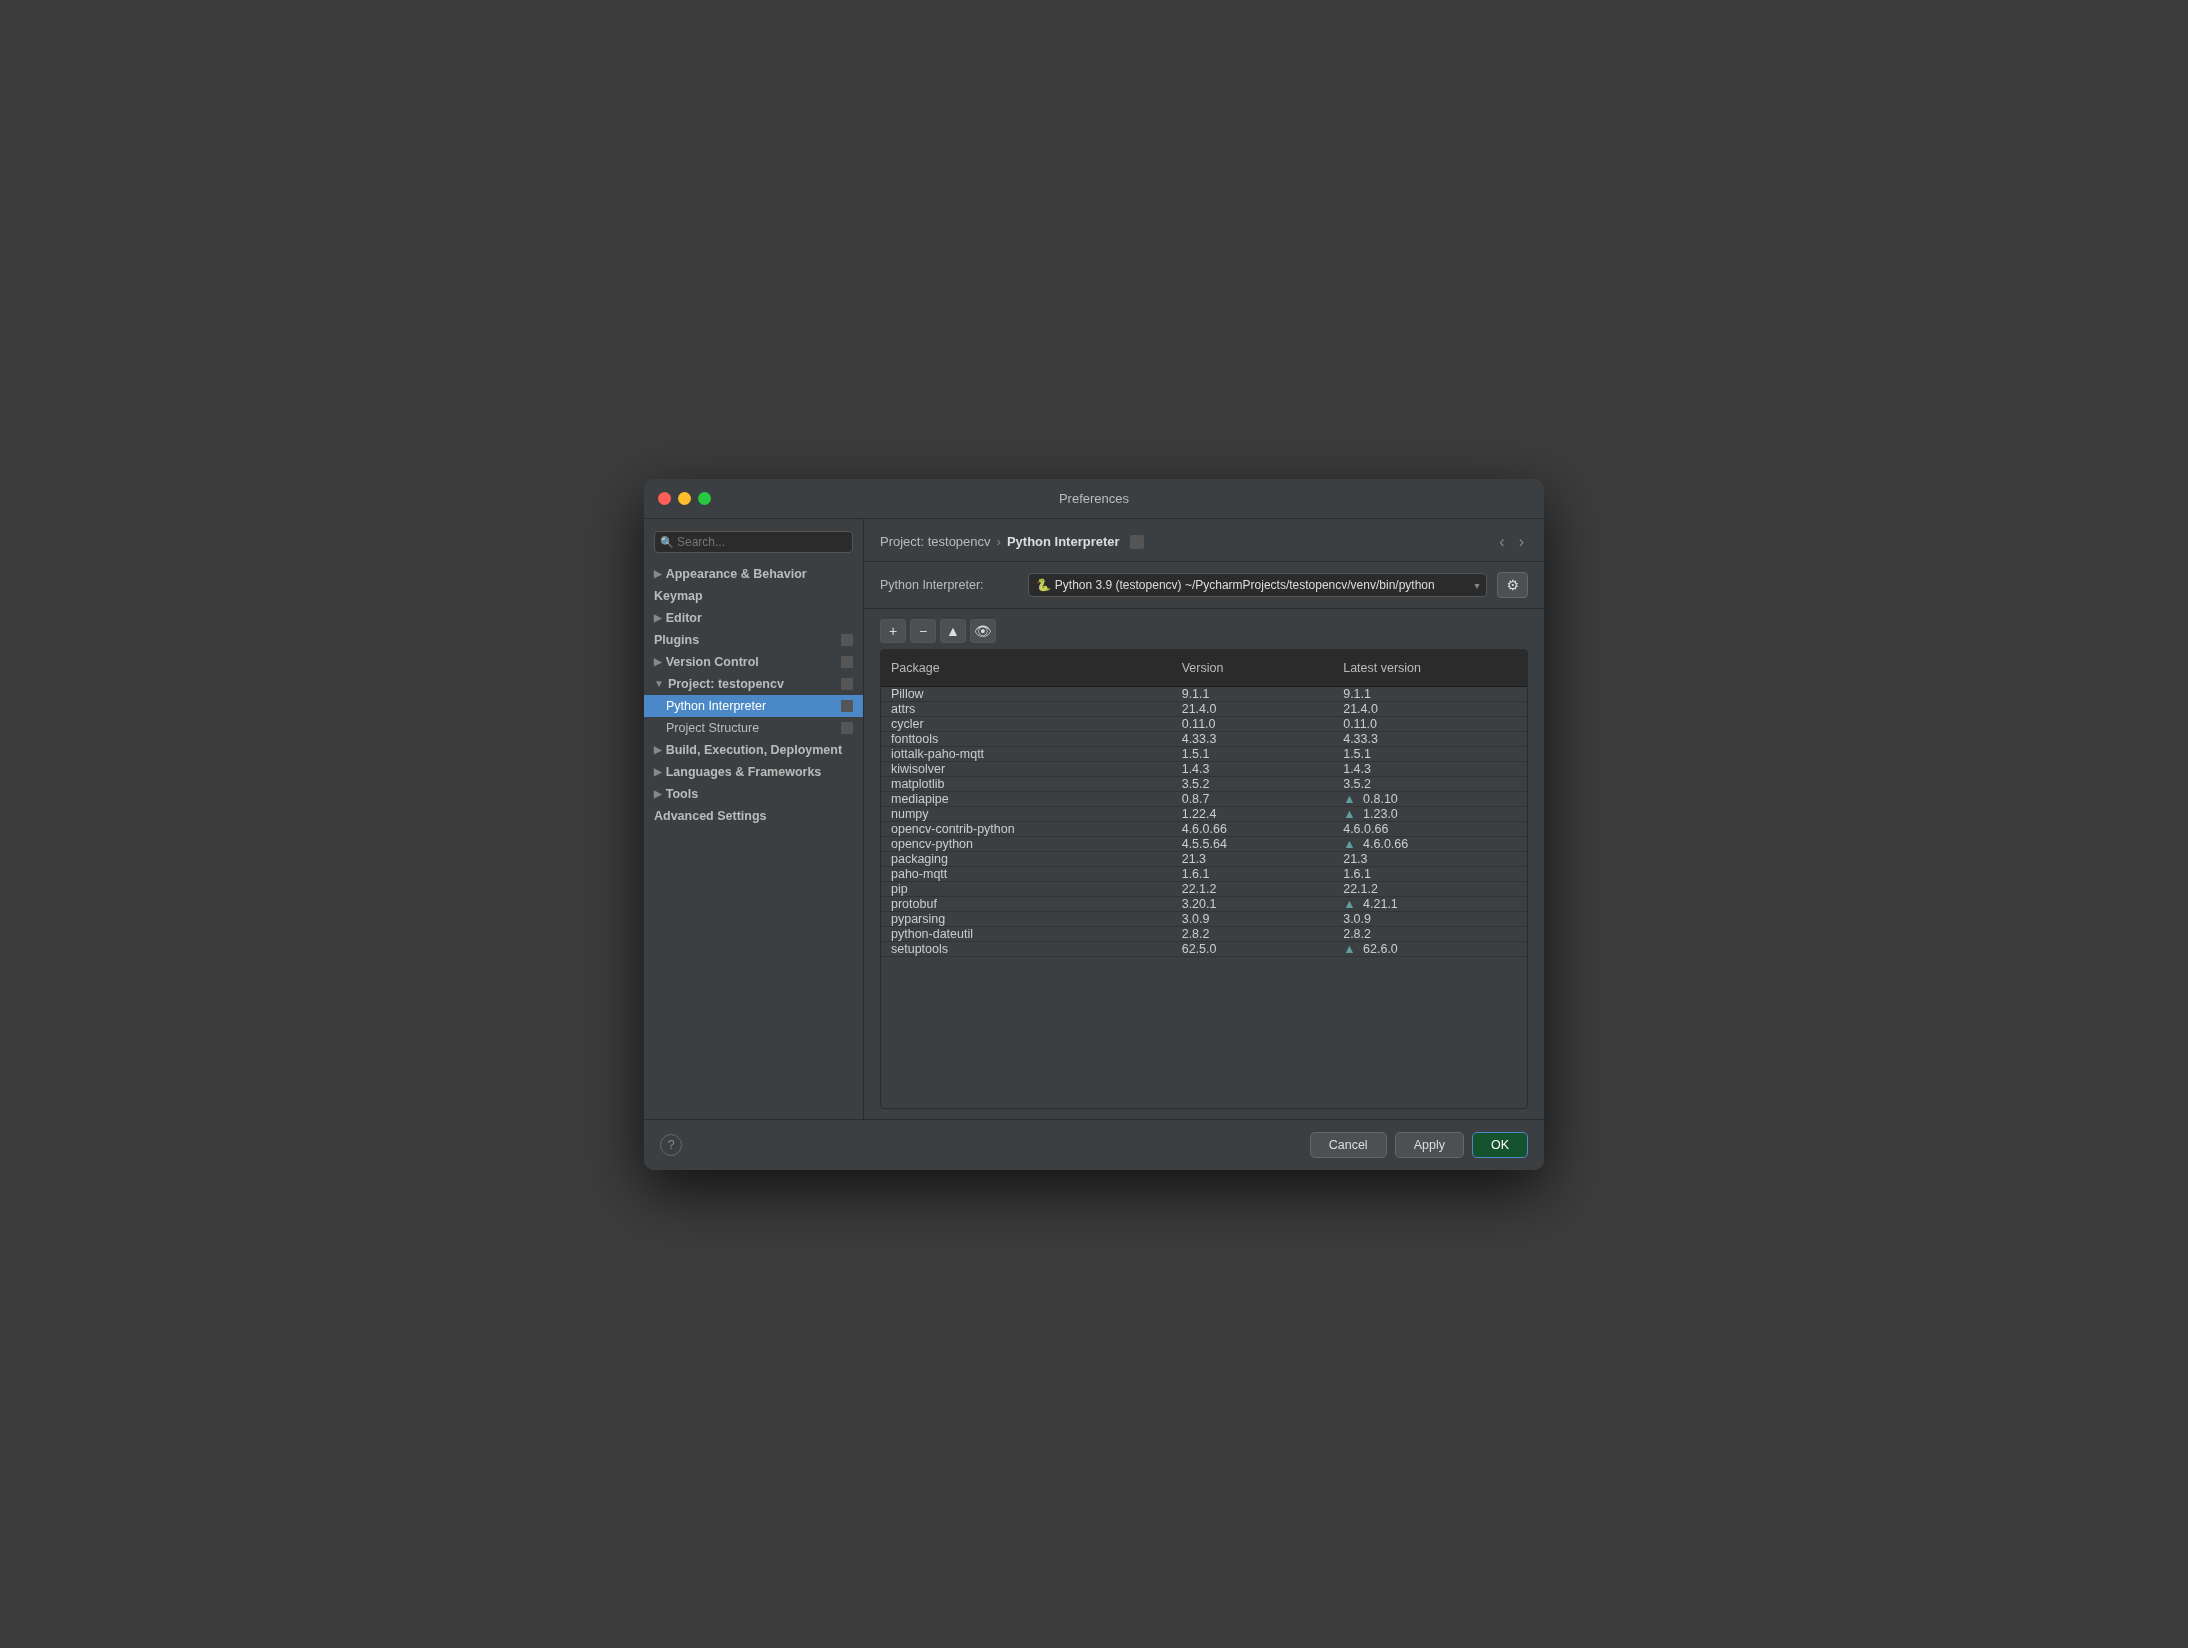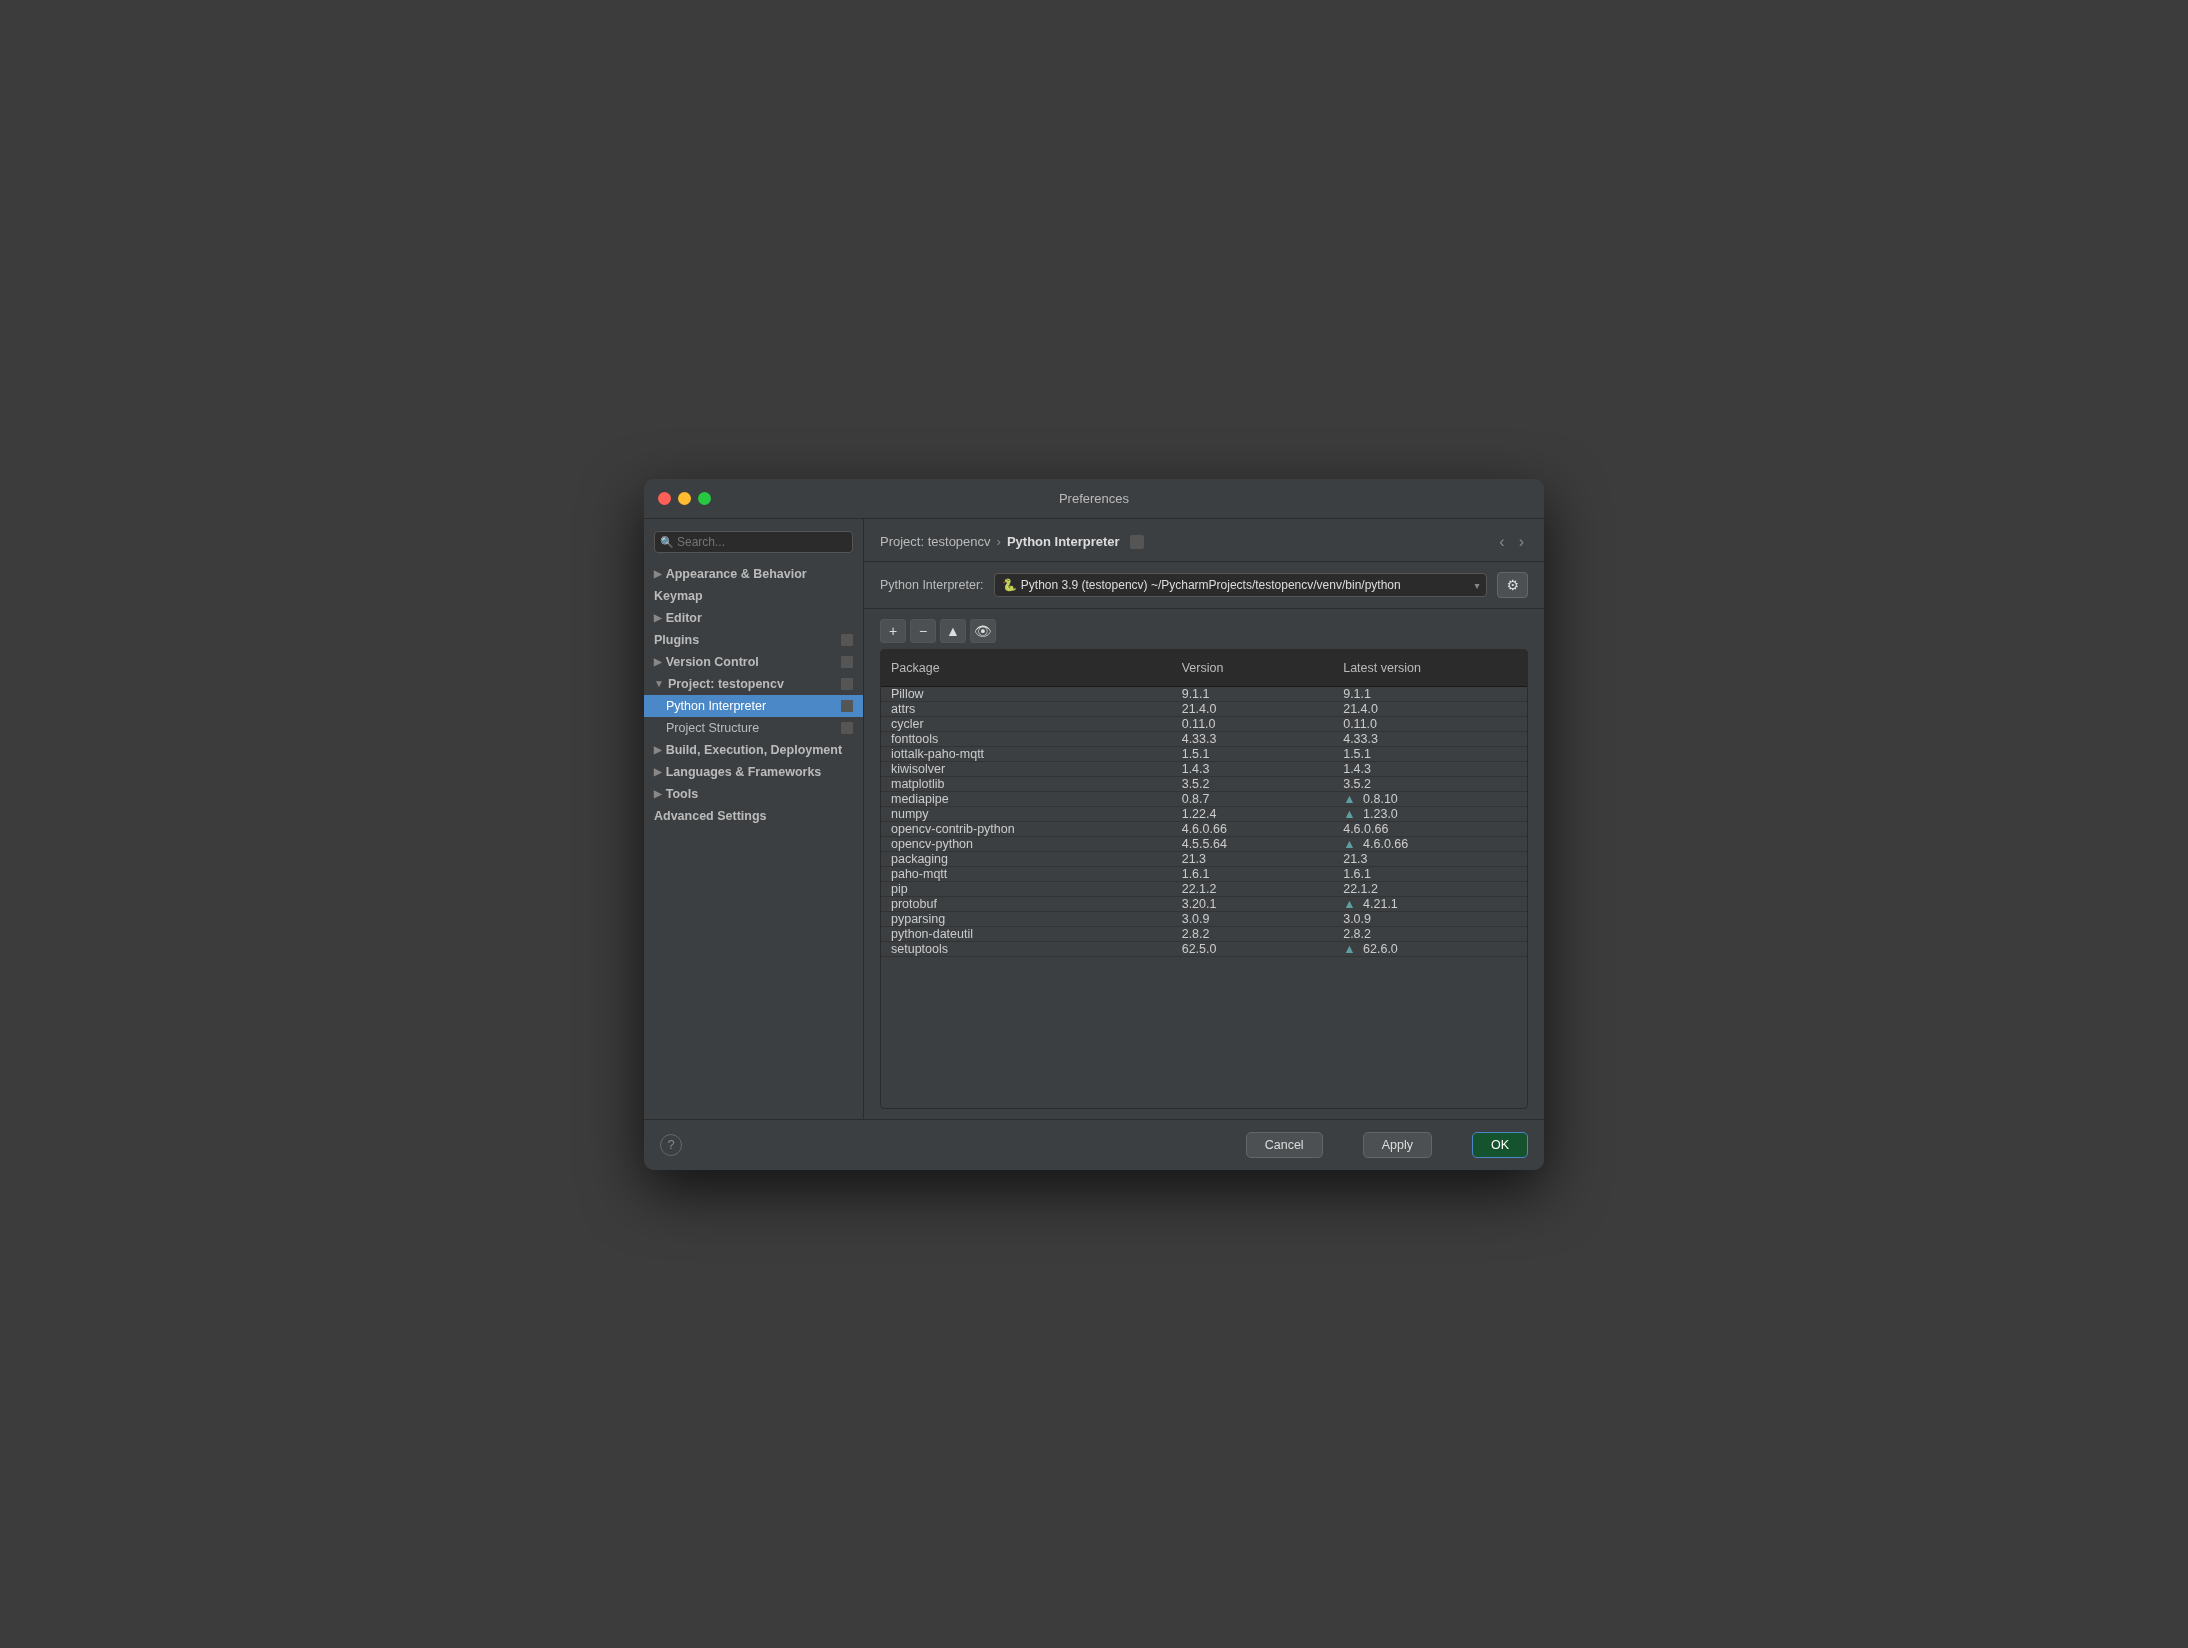--- a/index.html
+++ b/index.html
@@ -158,20 +158,21 @@
       border-bottom: 1px solid #2b2b2b;
     }
     .interpreter-label {
       color: #bbb;
       font-size: 12.5px;
       white-space: nowrap;
     }
     .interpreter-select-wrap {
       flex: 1;
       position: relative;
+      margin-left: 34px;
     }
     .interpreter-select {
       width: 100%;
       background: #2b2b2b;
       border: 1px solid #555;
       border-radius: 4px;
       color: #ddd;
       font-size: 12px;
       padding: 4px 24px 4px 8px;
       appearance: none;
@@ -278,21 +279,20 @@
     }
     .spacer { flex: 1; }
     .footer-btn {
       background: #4c5052;
       border: 1px solid #666;
       border-radius: 5px;
       color: #ddd;
       font-size: 12.5px;
       padding: 5px 18px;
       cursor: pointer;
-      margin-left: 32px;
     }
     .footer-btn.primary {
       background: #14532d;
       border-color: #4a88c7;
       color: #fff;
     }
     ::-webkit-scrollbar { width: 6px; }
     ::-webkit-scrollbar-track { background: #2b2b2b; }
     ::-webkit-scrollbar-thumb { background: #555; border-radius: 3px; }
   </style>

